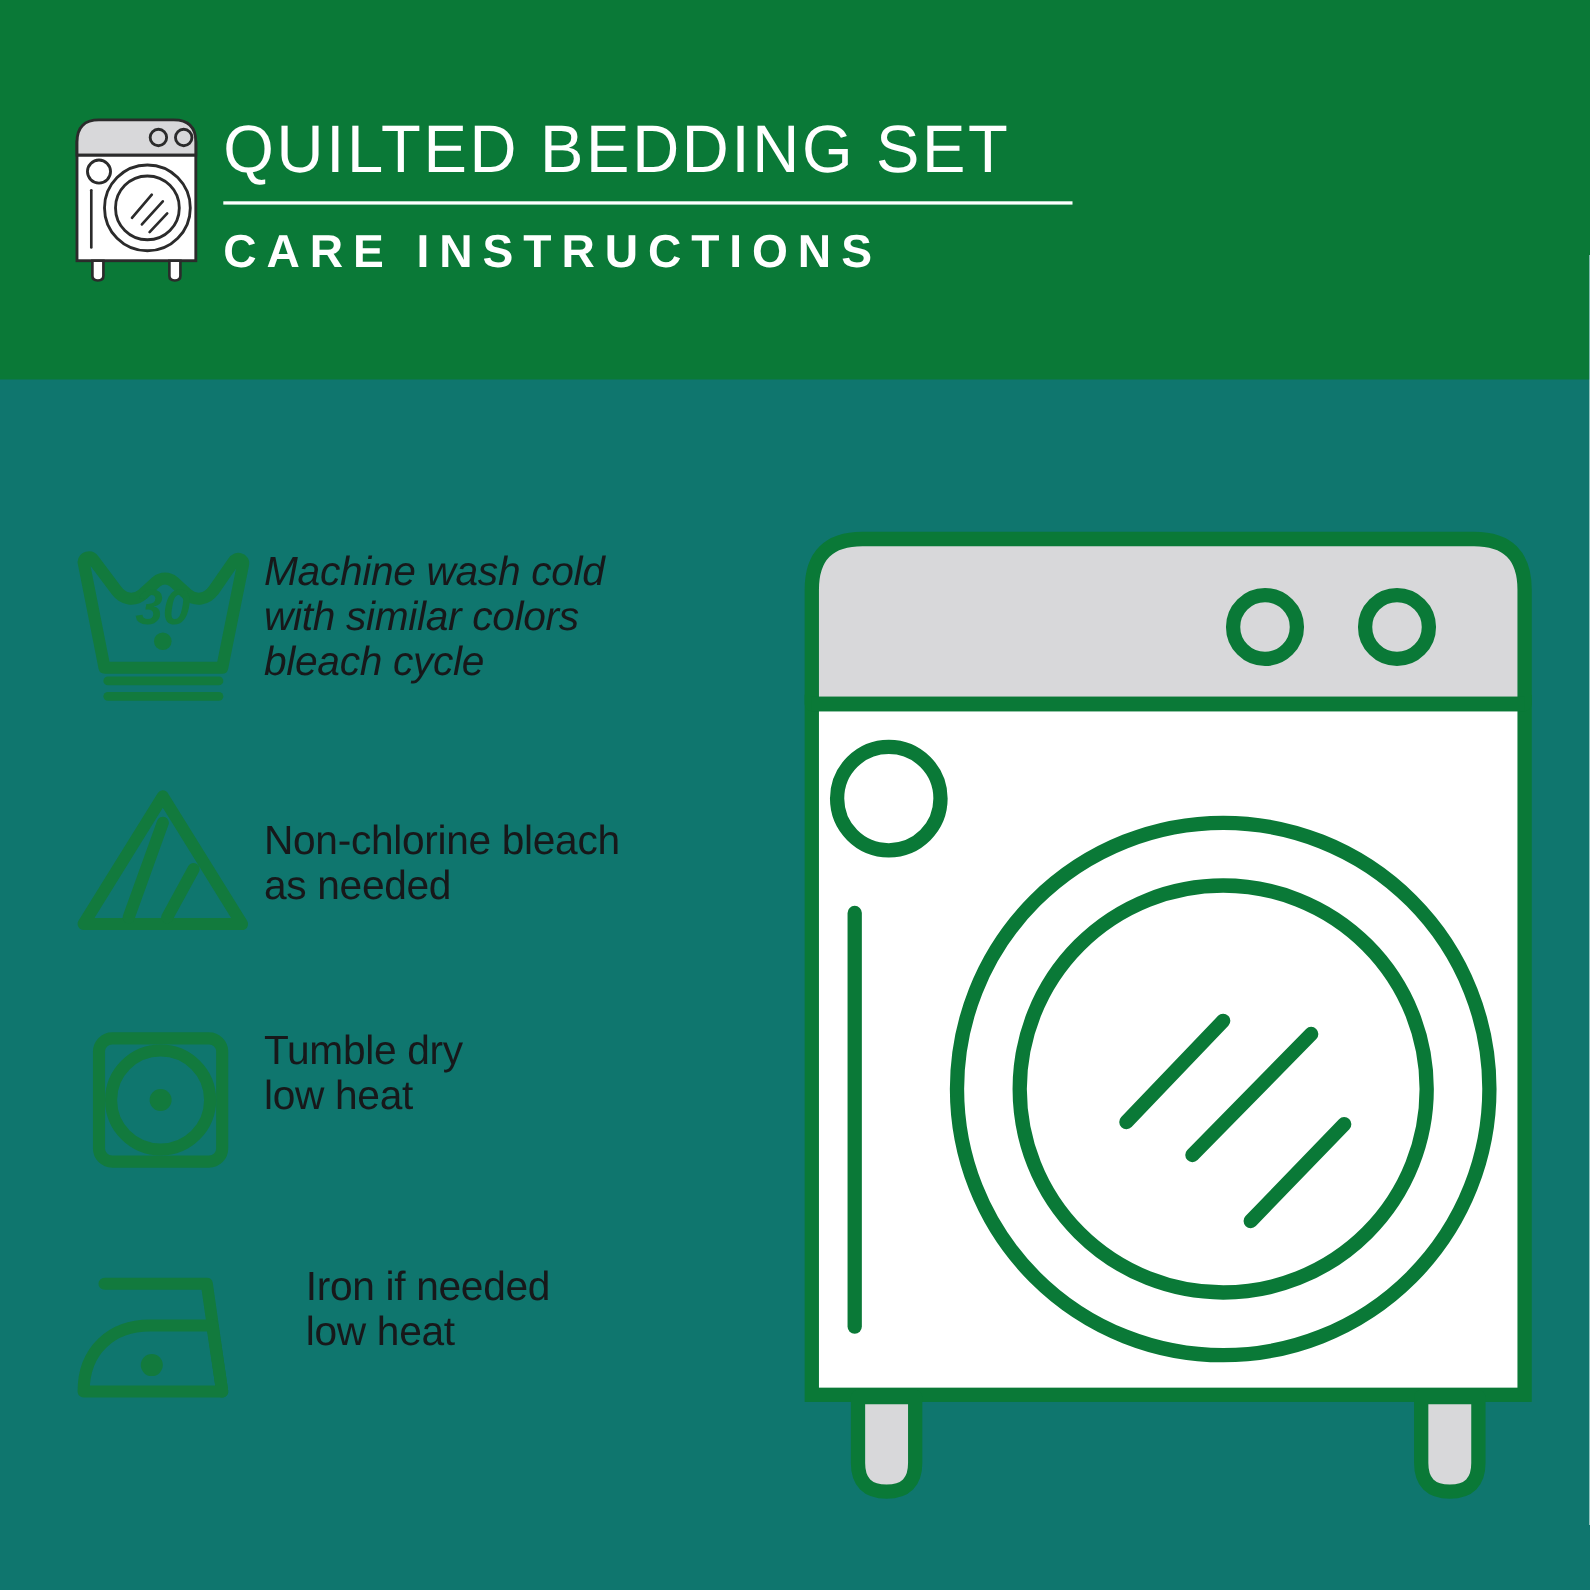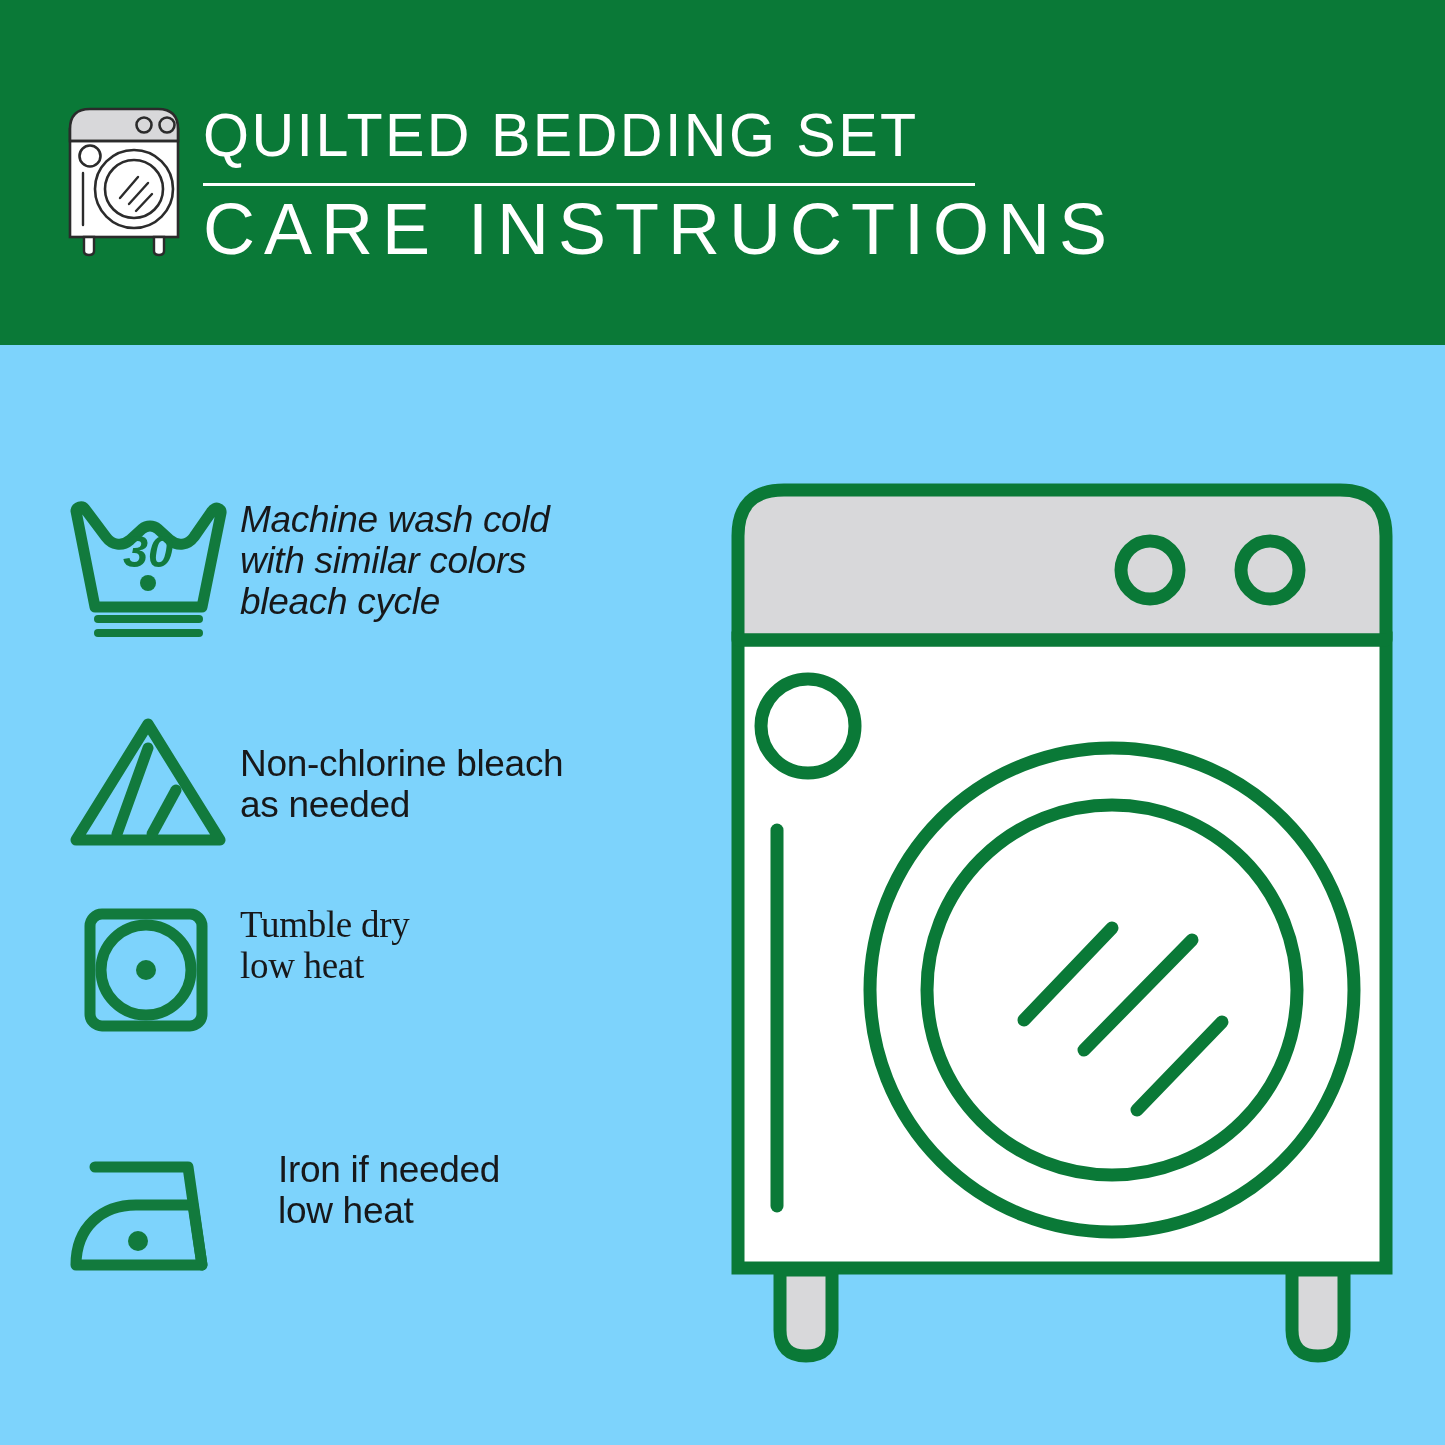--- a/index.html
+++ b/index.html
@@ -7,21 +7,21 @@
     padding: 0;
     background: #ffffff;
   }
   body {
     font-family: "Liberation Sans", sans-serif;
   }
   #page {
     position: relative;
     width: 1445px;
     height: 1445px;
-    background: #7dd3fc;
+    background: #0f766e;
     overflow: hidden;
   }
 
   
   #header-band {
     position: absolute;
     left: 0;
     top: 0;
     width: 1445px;
     height: 345px;
@@ -51,24 +51,24 @@
     transform-origin: left center;
   }
   #title-divider {
     width: 772px;
     height: 3px;
     background: #ffffff;
     margin-top: 11px;
     margin-bottom: 10px;
   }
   #title-sub {
-    font-size: 72px;
+    font-size: 42px;
     letter-spacing: 9px;
     color: #ffffff;
-    font-weight: 400;
+    font-weight: 700;
     line-height: 66px;
     white-space: nowrap;
   }
 
   
   .care-row {
     position: absolute;
     left: 62px;
     display: flex;
     align-items: flex-start;
@@ -83,21 +83,21 @@
   .care-text {
     font-size: 37px;
     line-height: 41px;
     color: #17181a;
     letter-spacing: -0.3px;
     padding-top: 4px;
     white-space: pre-line;
   }
   #row-wash   { top: 495px; font-style: italic; }
   #row-bleach { top: 712px; align-items: center; }
-  #row-dry    { top: 900px; font-family: Liberation Serif, serif; }
+  #row-dry    { top: 930px; }
   #row-iron   { top: 1145px; gap: 38px; }
 
   
   #machine-illustration {
     position: absolute;
     left: 722px;
     top: 478px;
     width: 680px;
     height: 890px;
   }

